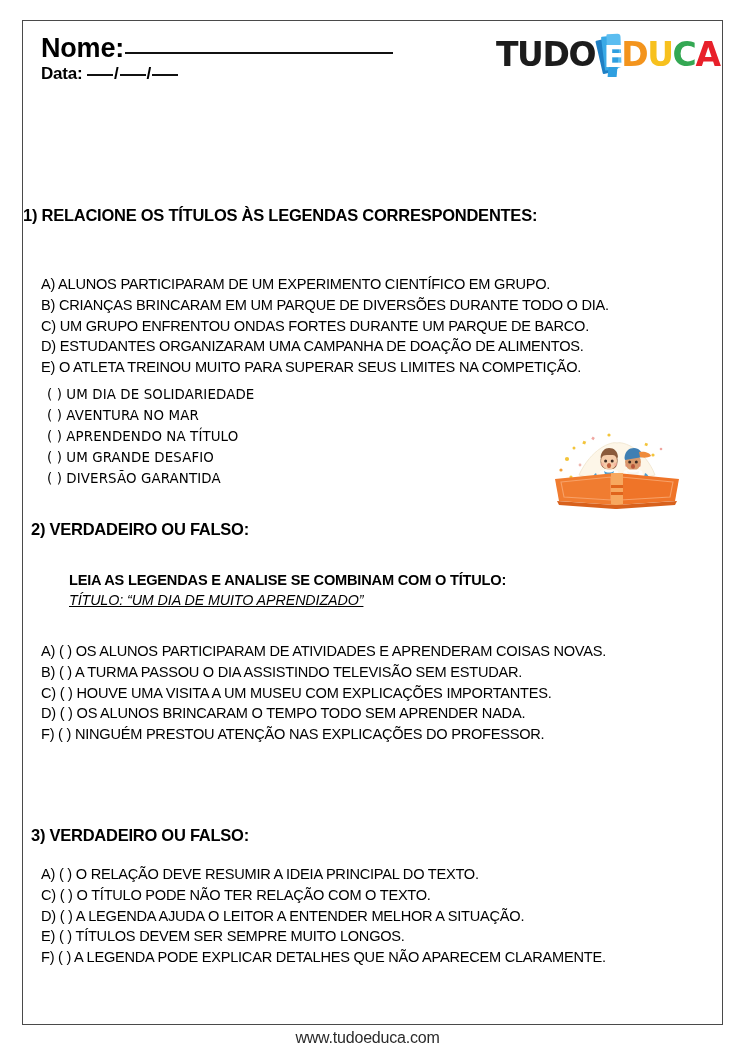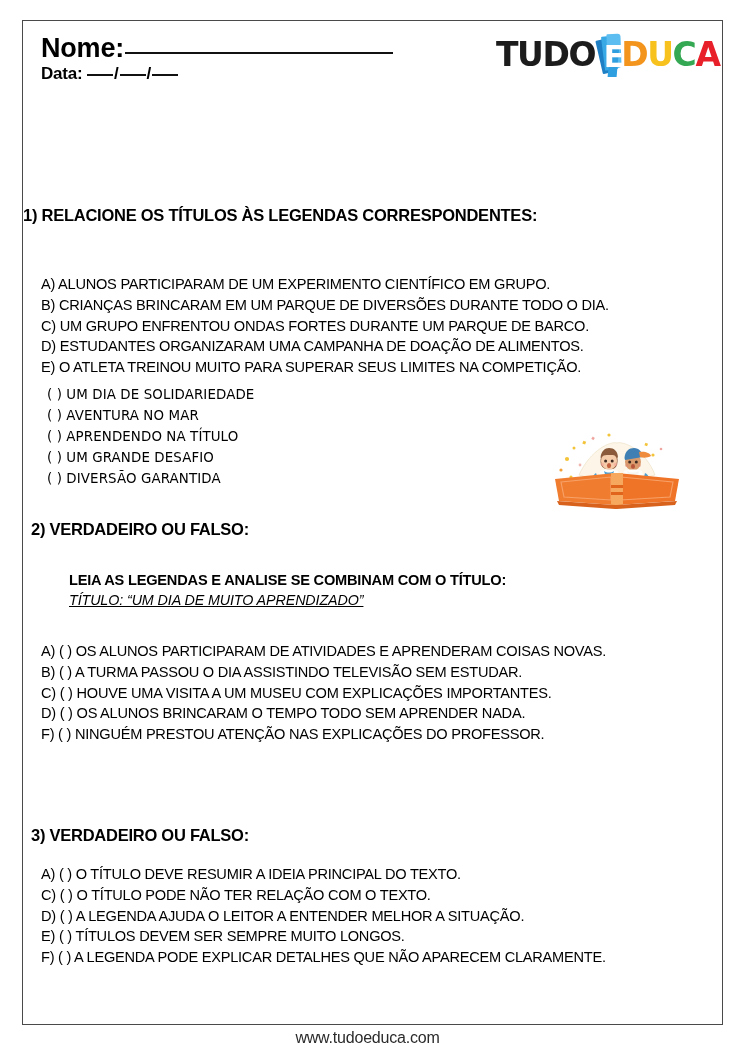--- a/index.html
+++ b/index.html
@@ -331,21 +331,21 @@
     <div class="row">A) (  ) OS ALUNOS PARTICIPARAM DE ATIVIDADES E APRENDERAM COISAS NOVAS.</div>
     <div class="row">B) (  ) A TURMA PASSOU O DIA ASSISTINDO TELEVISÃO SEM ESTUDAR.</div>
     <div class="row">C) (  ) HOUVE UMA VISITA A UM MUSEU COM EXPLICAÇÕES IMPORTANTES.</div>
     <div class="row">D) (  ) OS ALUNOS BRINCARAM O TEMPO TODO SEM APRENDER NADA.</div>
     <div class="row">F) (  ) NINGUÉM PRESTOU ATENÇÃO NAS EXPLICAÇÕES DO PROFESSOR.</div>
   </div>
 
   <div class="q-head" id="q3-head">3) VERDADEIRO OU FALSO:</div>
 
   <div class="list" id="list-q3">
-    <div class="row">A) (  ) O TÍTULO DEVE RESUMIR A IDEIA PRINCIPAL DO TEXTO.</div>
+    <div class="row">A) (  ) O RELAÇÃO DEVE RESUMIR A IDEIA PRINCIPAL DO TEXTO.</div>
     <div class="row">C) (  ) O TÍTULO PODE NÃO TER RELAÇÃO COM O TEXTO.</div>
     <div class="row">D) (  ) A LEGENDA AJUDA O LEITOR A ENTENDER MELHOR A SITUAÇÃO.</div>
     <div class="row">E) (  ) TÍTULOS DEVEM SER SEMPRE MUITO LONGOS.</div>
     <div class="row">F) (  ) A LEGENDA PODE EXPLICAR DETALHES QUE NÃO APARECEM CLARAMENTE.</div>
   </div>
 
 </div>
 
 <div class="footer">www.tudoeduca.com</div>
 

